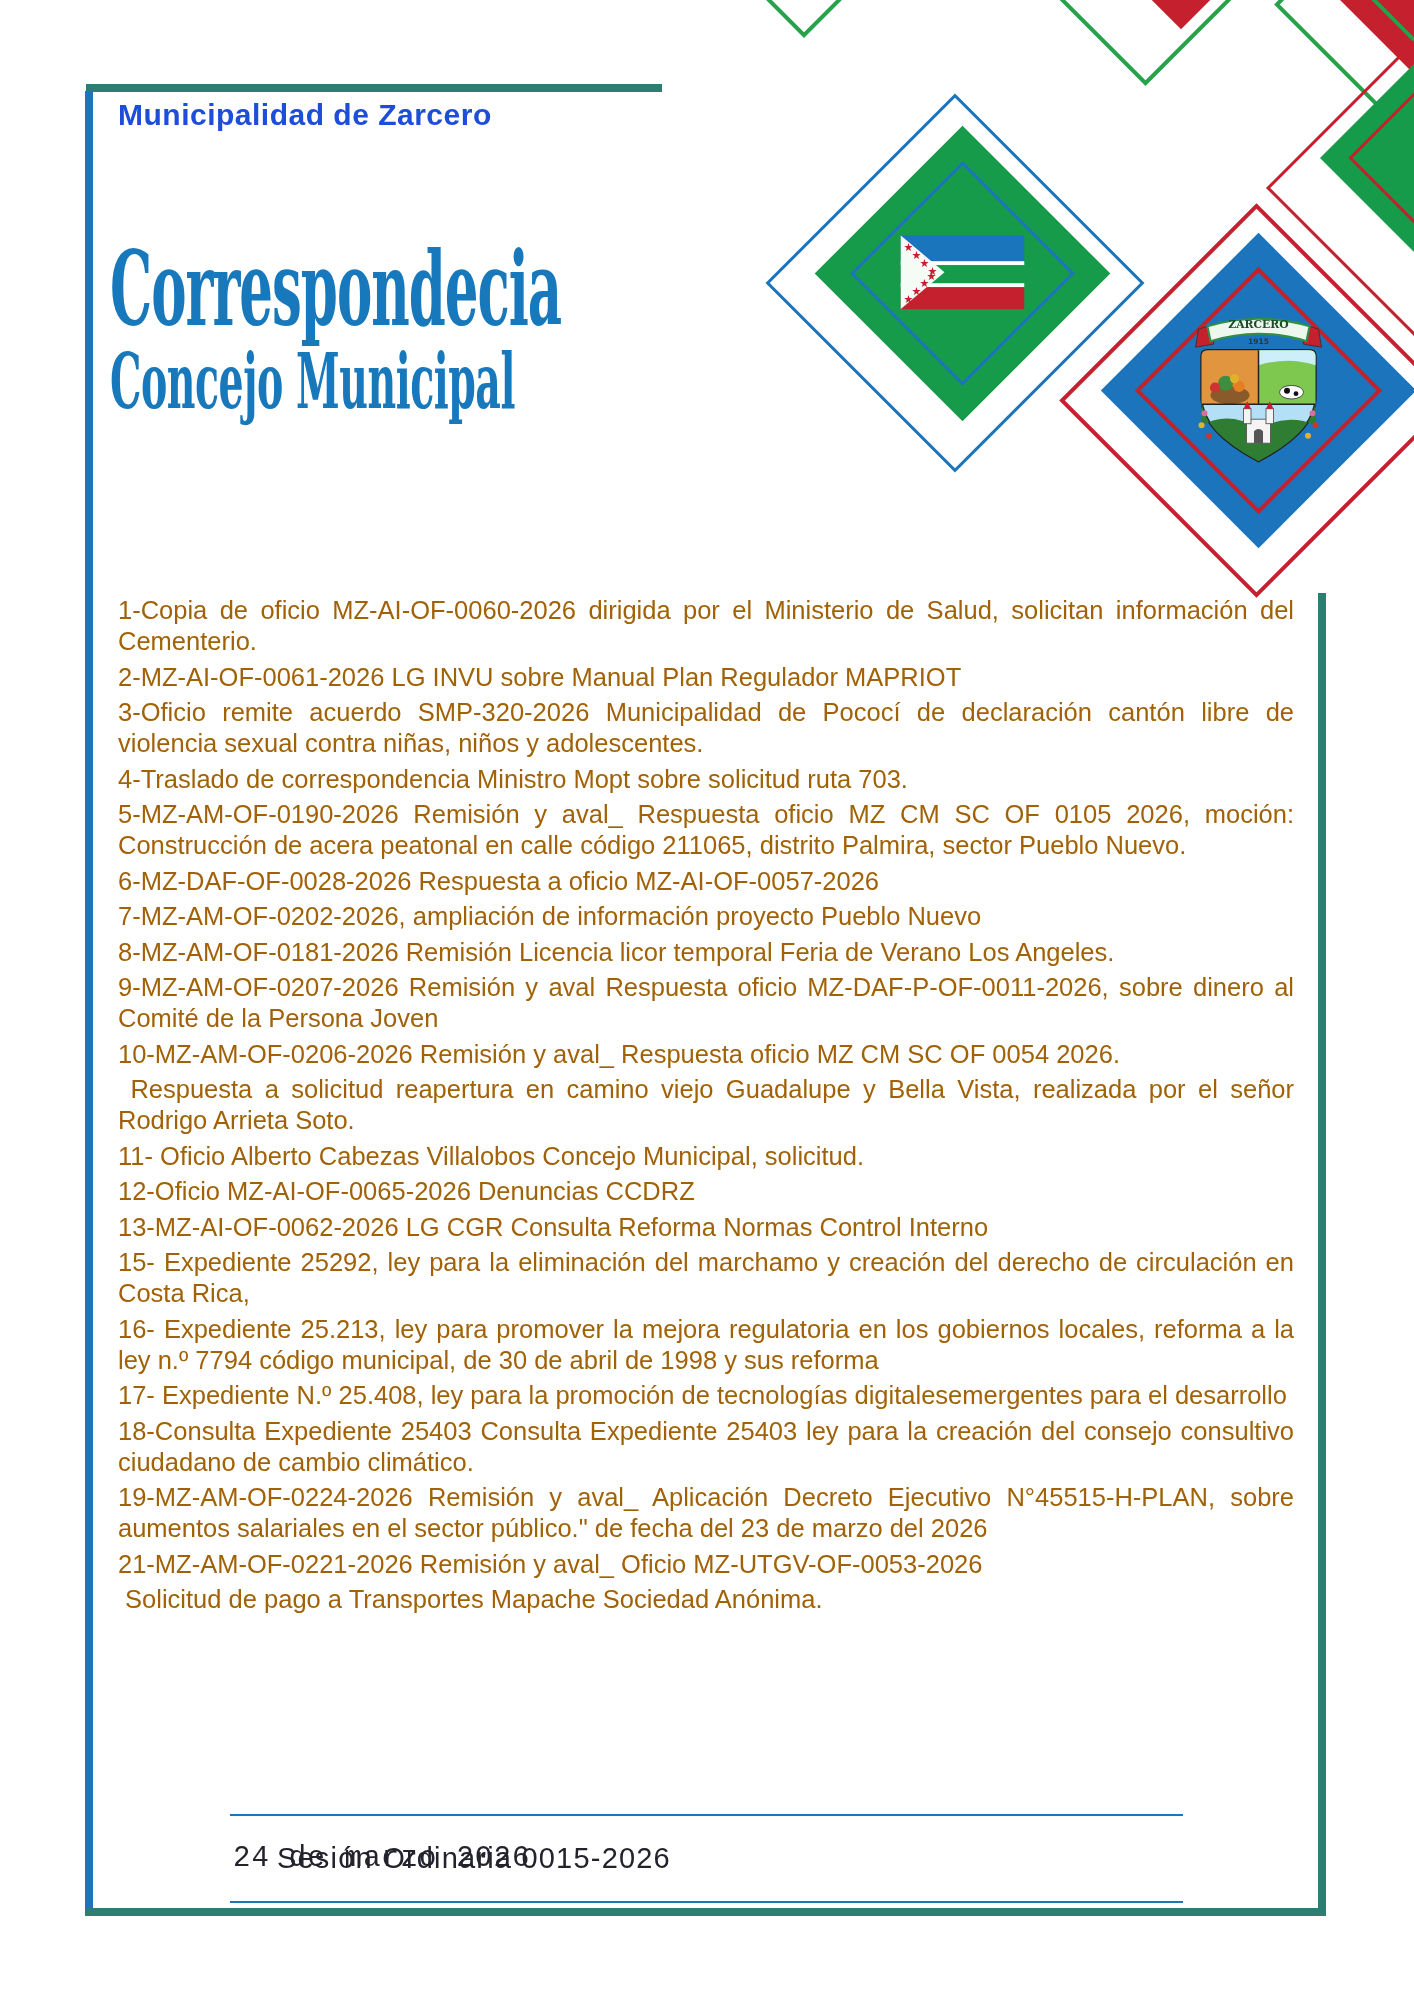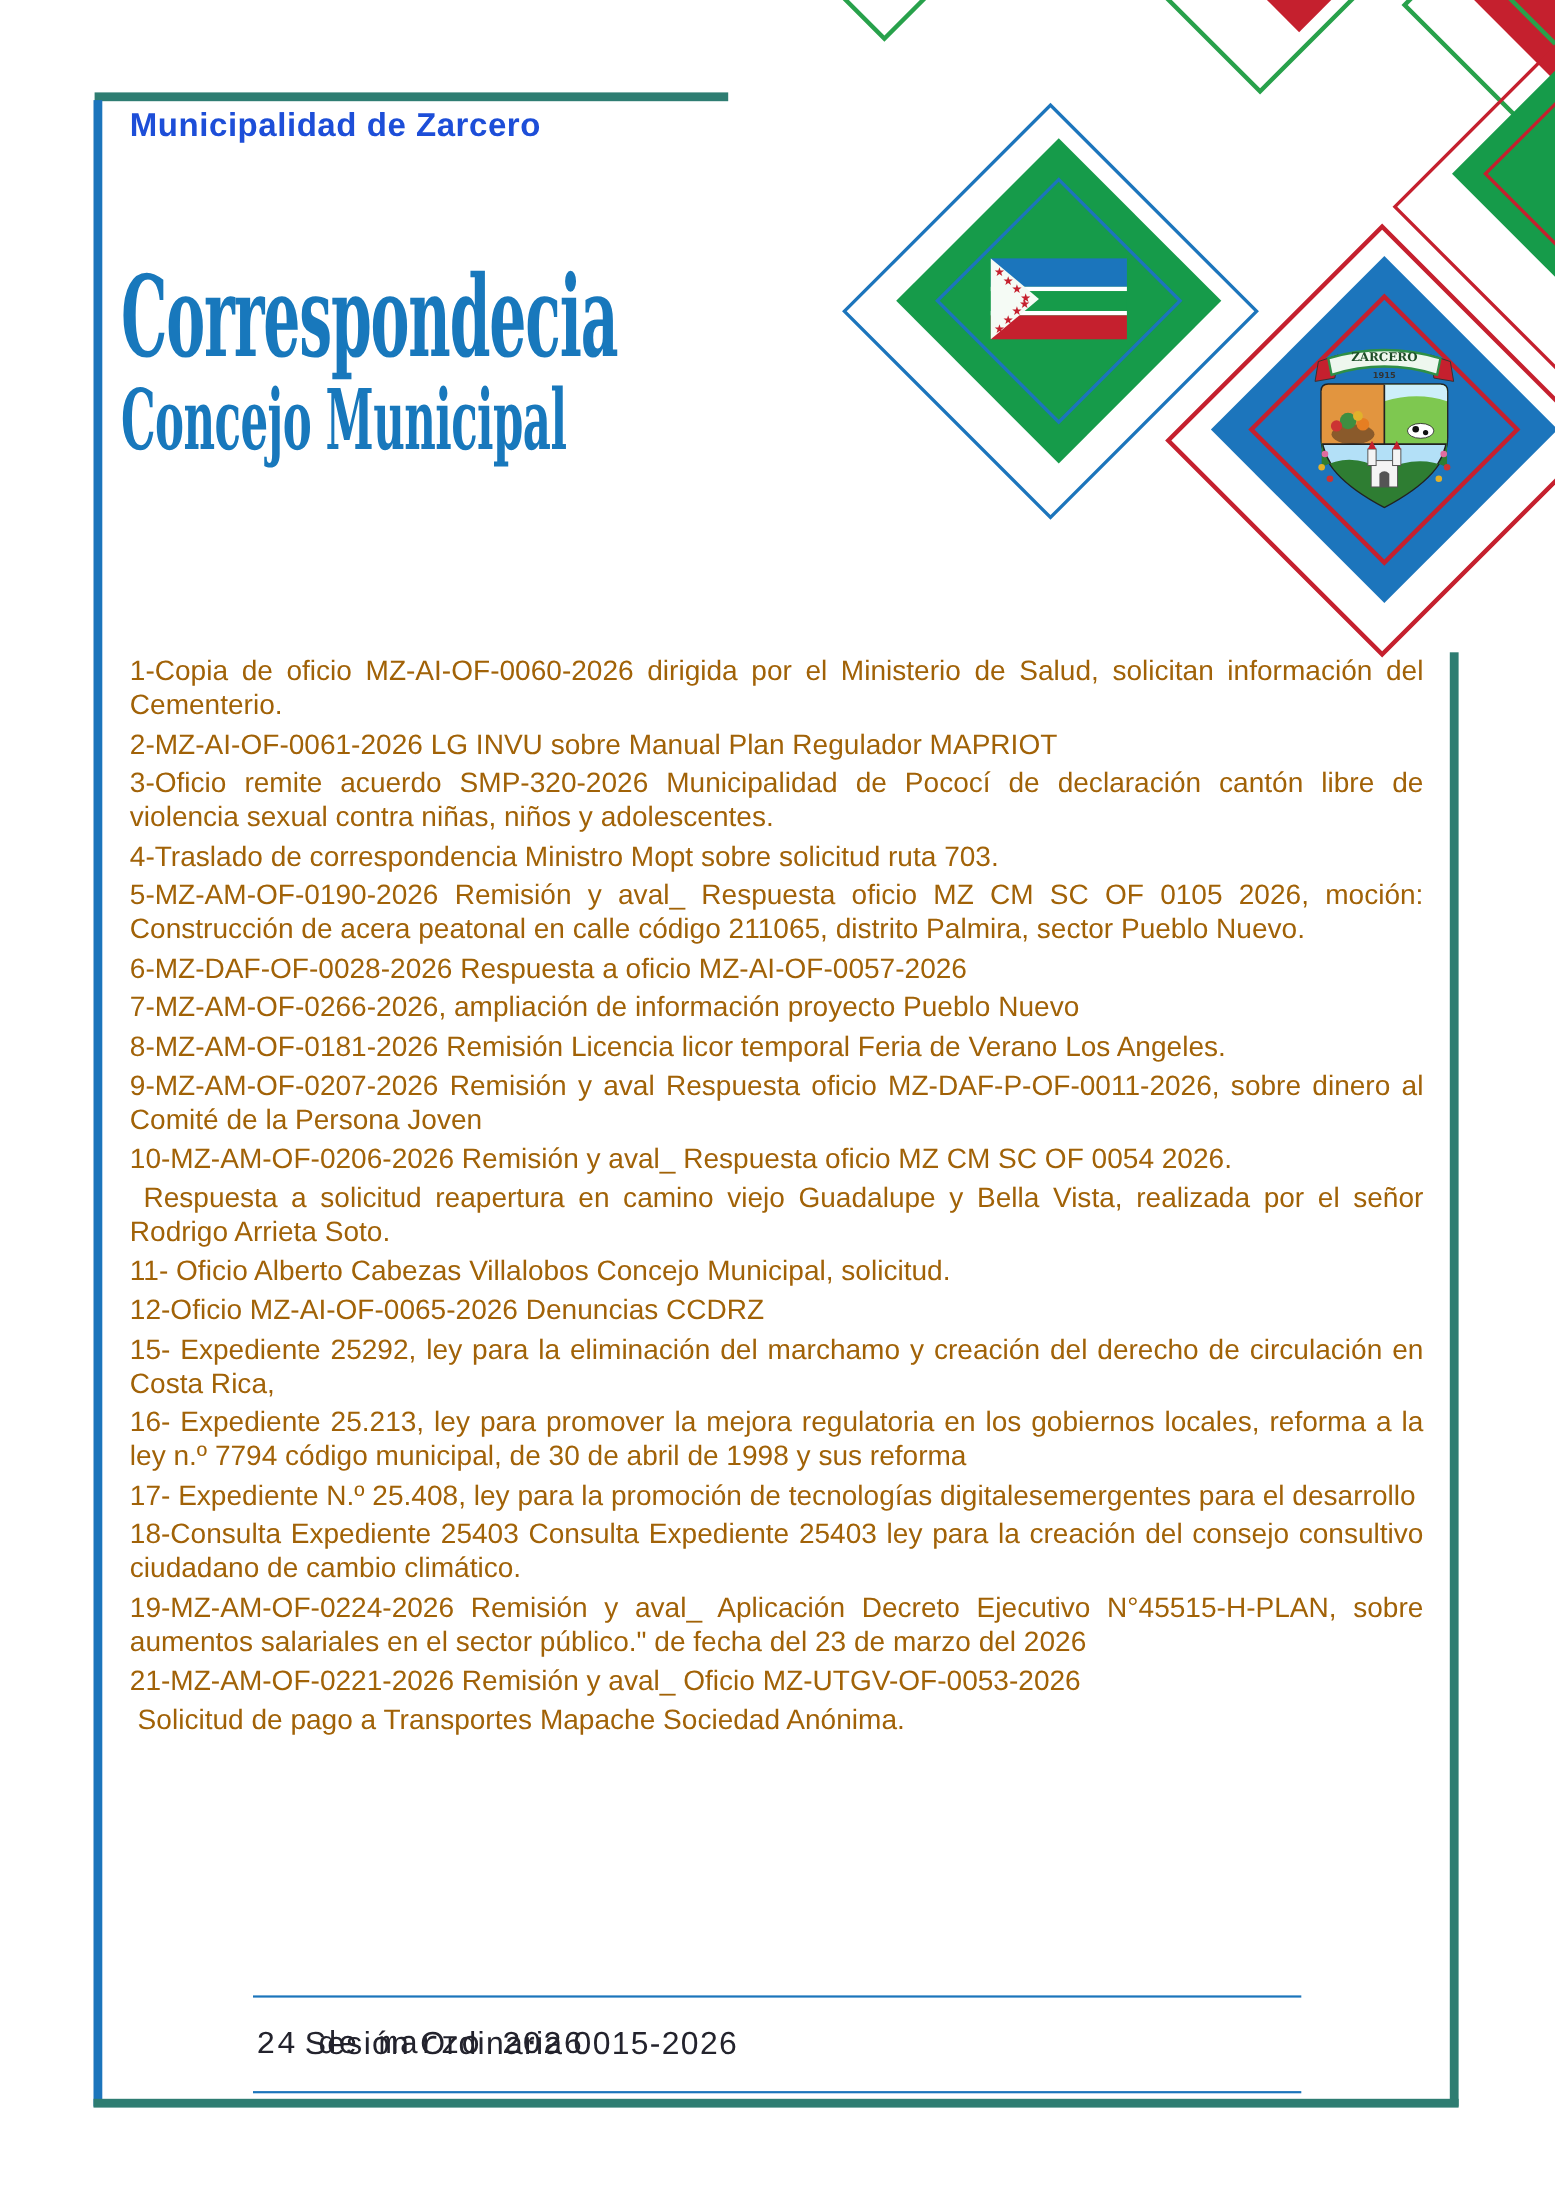--- a/index.html
+++ b/index.html
@@ -169,27 +169,28 @@
   <div class="title-1">Correspondecia</div>
   <div class="title-2">Concejo Municipal</div>
 
   <div class="list">
       <p>1-Copia de oficio MZ-AI-OF-0060-2026 dirigida por el Ministerio de Salud, solicitan información del Cementerio.</p>
       <p>2-MZ-AI-OF-0061-2026 LG INVU sobre Manual Plan Regulador MAPRIOT</p>
       <p>3-Oficio remite acuerdo SMP-320-2026 Municipalidad de Pococí de declaración cantón libre de violencia sexual contra niñas, niños y adolescentes.</p>
       <p>4-Traslado de correspondencia Ministro Mopt sobre solicitud ruta 703.</p>
       <p>5-MZ-AM-OF-0190-2026 Remisión y aval_ Respuesta oficio MZ CM SC OF 0105 2026, moción: Construcción de acera peatonal en calle código 211065, distrito Palmira, sector Pueblo Nuevo.</p>
       <p>6-MZ-DAF-OF-0028-2026 Respuesta a oficio MZ-AI-OF-0057-2026</p>
-      <p>7-MZ-AM-OF-0266-2026, ampliación de información proyecto Pueblo Nuevo</p>
+      <p>7-MZ-AM-OF-0202-2026, ampliación de información proyecto Pueblo Nuevo</p>
       <p>8-MZ-AM-OF-0181-2026 Remisión Licencia licor temporal Feria de Verano Los Angeles.</p>
       <p>9-MZ-AM-OF-0207-2026 Remisión y aval Respuesta oficio MZ-DAF-P-OF-0011-2026, sobre dinero al Comité de la Persona Joven</p>
       <p>10-MZ-AM-OF-0206-2026 Remisión y aval_ Respuesta oficio MZ CM SC OF 0054 2026.</p>
       <p> Respuesta a solicitud reapertura en camino viejo Guadalupe y Bella Vista, realizada por el señor Rodrigo Arrieta Soto.</p>
       <p>11- Oficio Alberto Cabezas Villalobos Concejo Municipal, solicitud.</p>
       <p>12-Oficio MZ-AI-OF-0065-2026 Denuncias CCDRZ</p>
+      <p>13-MZ-AI-OF-0062-2026 LG CGR Consulta Reforma Normas Control Interno</p>
       <p>15- Expediente 25292, ley para la eliminación del marchamo y creación del derecho de circulación en Costa Rica,</p>
       <p>16- Expediente 25.213, ley para promover la mejora regulatoria en los gobiernos locales, reforma a la ley n.º 7794 código municipal, de 30 de abril de 1998 y sus reforma</p>
       <p>17- Expediente N.º 25.408, ley para la promoción de tecnologías digitalesemergentes para el desarrollo</p>
       <p>18-Consulta Expediente 25403 Consulta Expediente 25403 ley para la creación del consejo consultivo ciudadano de cambio climático.</p>
       <p>19-MZ-AM-OF-0224-2026 Remisión y aval_ Aplicación Decreto Ejecutivo N°45515-H-PLAN, sobre aumentos salariales en el sector público." de fecha del 23 de marzo del 2026</p>
       <p>21-MZ-AM-OF-0221-2026 Remisión y aval_ Oficio MZ-UTGV-OF-0053-2026</p>
       <p> Solicitud de pago a Transportes Mapache Sociedad Anónima.</p>
     </div>
 
   <div class="rule rule-top"></div>

